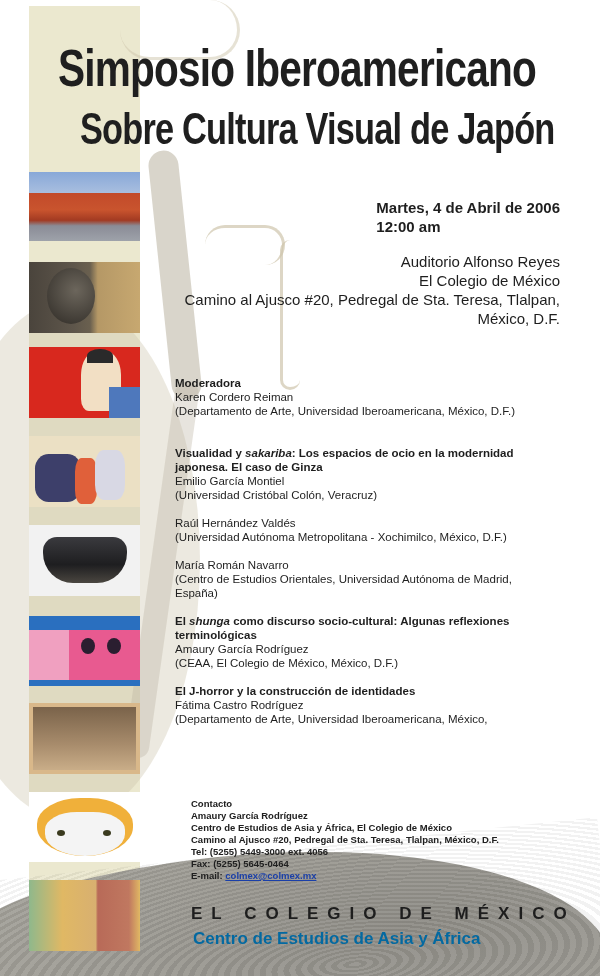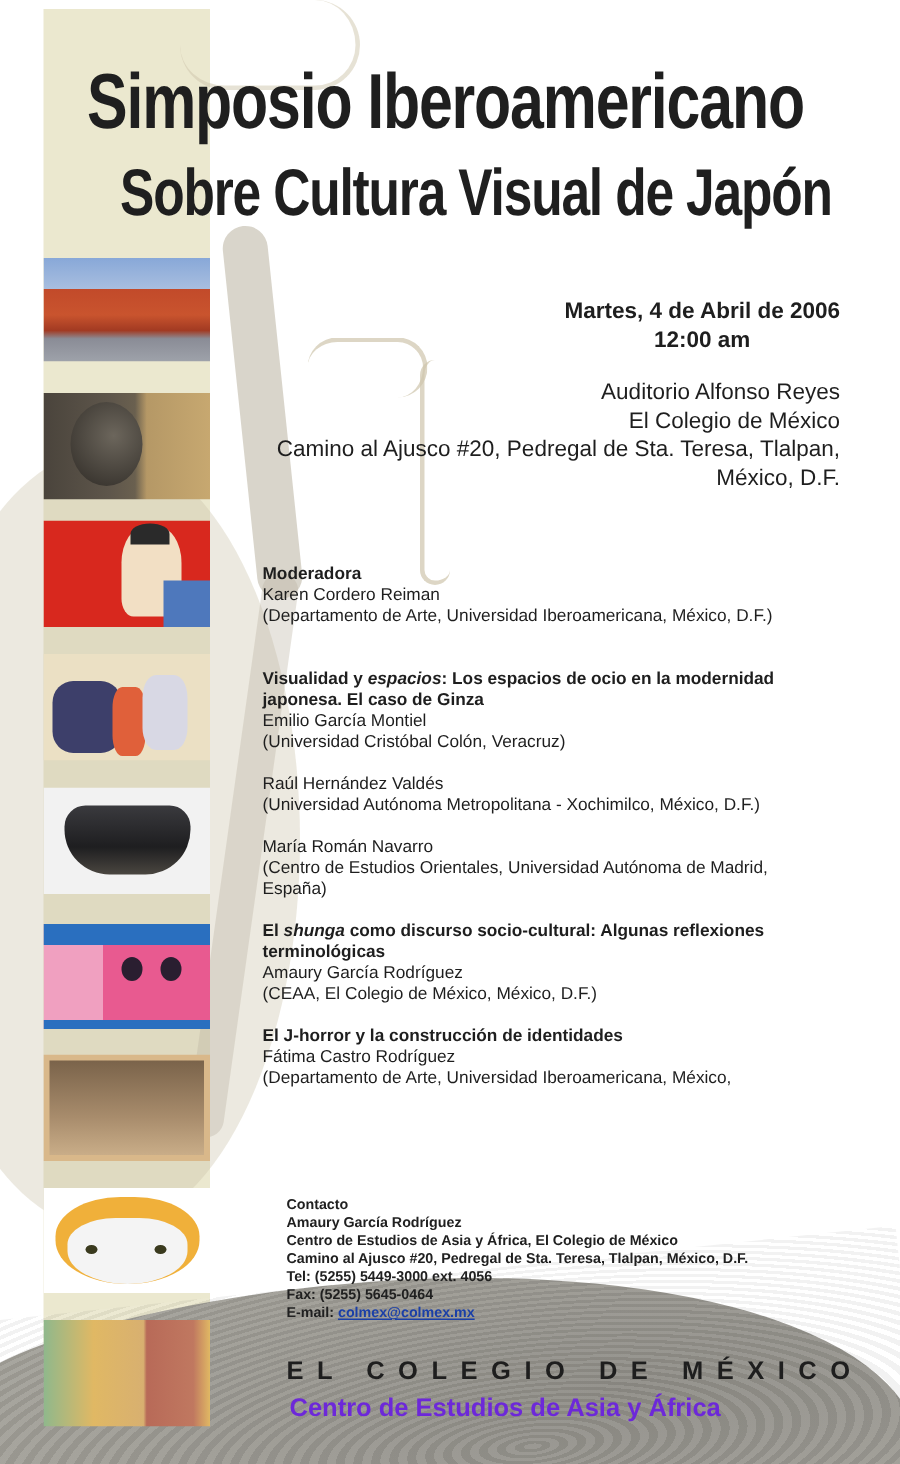--- a/index.html
+++ b/index.html
@@ -22,40 +22,40 @@
   
   .thumb { position:absolute; left:29px; width:111px; overflow:hidden; z-index:2; }
   .thumb .ph { width:100%; height:100%; position:relative; }
 
   
   .title { position:absolute; z-index:3; font-family:"Liberation Sans", sans-serif; font-weight:bold;
            color:#1f1f1f; letter-spacing:-1px; }
   .t1 { left:58px; top:38px; font-size:52px; transform:scaleX(.78); transform-origin:left top; white-space:nowrap; }
   .t2 { left:80px; top:104px; font-size:44px; transform:scaleX(.78); transform-origin:left top; white-space:nowrap; }
 
-  .date-block { position:absolute; z-index:3; right:40px; top:198px; text-align:center;
+  .date-block { position:absolute; z-index:3; right:40px; top:198px; text-align:left;
                 font-weight:bold; font-size:15px; line-height:19px; }
   .venue-block { position:absolute; z-index:3; right:40px; top:252px; text-align:right;
                  font-size:15px; line-height:19px; }
   .venue-block div, .date-block div { white-space:nowrap; }
 
   .program { position:absolute; z-index:3; left:175px; top:356px; width:360px; font-size:11.5px; line-height:14px; }
   .item { margin-bottom:14px; }
   .item .ttl { font-weight:bold; }
   .item .ttl i { font-style:italic; }
   .item.mod { margin-bottom:28px;margin-top:20px; }
 
   .contact { position:absolute; z-index:3; left:159px; top:798px; font-size:9.5px; line-height:12px;
              font-weight:bold; color:#202020;margin-left:32px; }
   .contact a { color:#1a3fa8; text-decoration:underline; }
 
   .footer1 { position:absolute; z-index:3; left:191px; top:904px; font-size:17px; font-weight:bold;
              letter-spacing:9px; color:#1e1e1e; white-space:nowrap; }
   .footer2 { position:absolute; z-index:3; left:193px; top:929px; font-size:17px; font-weight:bold;
-             color:#6d28d9; white-space:nowrap; }
+             color:#0369a1; white-space:nowrap; }
 </style>
 </head>
 <body>
 
 <div class="bg-layer">
   <div class="beige-col"></div>
   <div class="shadow-blob" style="left:-60px;top:300px;width:260px;height:520px;opacity:.35;"></div>
   <div class="tree-trunk" style="left:160px;top:150px;width:30px;height:250px;transform:rotate(-6deg);"></div>
   <div class="tree-trunk" style="left:150px;top:380px;width:24px;height:380px;transform:rotate(8deg);opacity:.35;"></div>
   <div class="branch" style="left:205px;top:225px;width:80px;height:40px;border-bottom:none;border-left:none;"></div>
@@ -133,21 +133,21 @@
 </div>
 
 <div class="program">
   <div class="item mod">
     <div class="ttl">Moderadora</div>
     <div>Karen Cordero Reiman</div>
     <div>(Departamento de Arte, Universidad Iberoamericana, México, D.F.)</div>
   </div>
 
   <div class="item">
-    <div class="ttl"><span>Visualidad y </span><i>espacios</i><span>: Los espacios de ocio en la modernidad japonesa. El caso de Ginza</span></div>
+    <div class="ttl"><span>Visualidad y </span><i>sakariba</i><span>: Los espacios de ocio en la modernidad japonesa. El caso de Ginza</span></div>
     <div>Emilio García Montiel</div>
     <div>(Universidad Cristóbal Colón, Veracruz)</div>
   </div>
 
   <div class="item">
     <div>Raúl Hernández Valdés</div>
     <div>(Universidad Autónoma Metropolitana - Xochimilco, México, D.F.)</div>
   </div>
 
   <div class="item">

